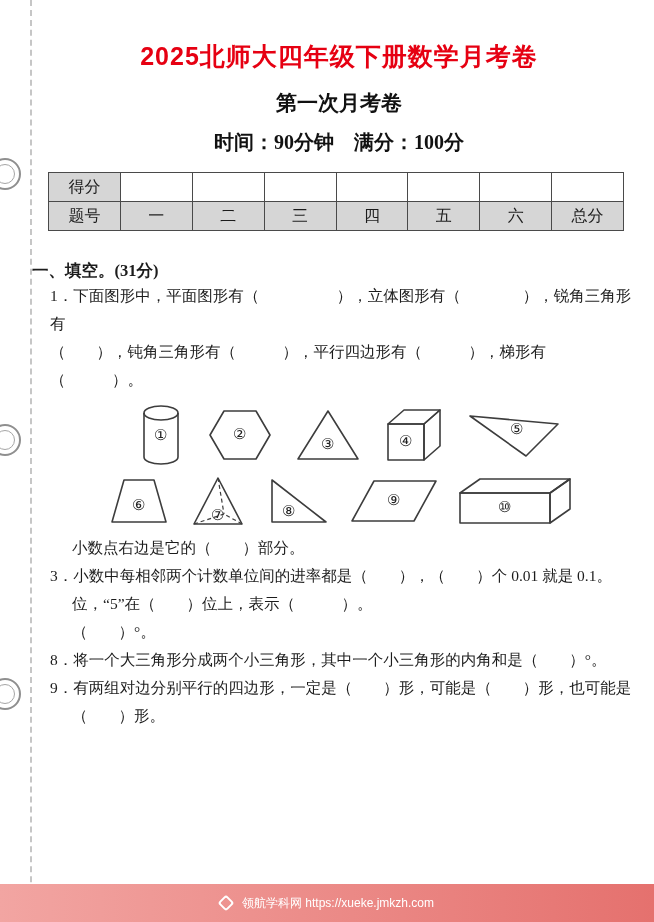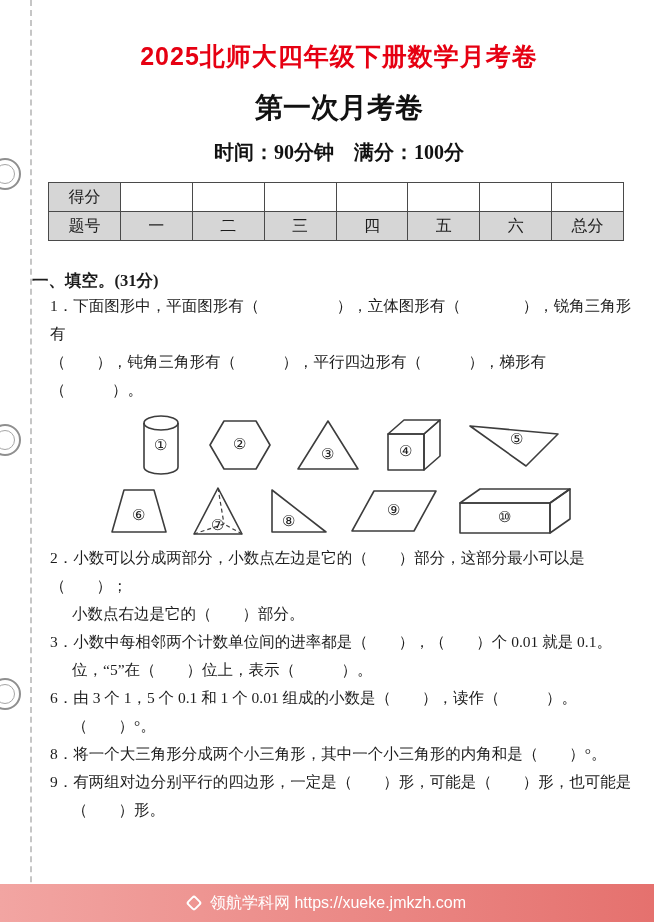--- a/index.html
+++ b/index.html
@@ -27,21 +27,21 @@
   }
   .content { padding:0 22px 0 46px; }
   .title {
     margin-top:40px; text-align:center;
     font-family:"Liberation Sans", sans-serif;
     font-weight:bold; font-size:25px; letter-spacing:1px;
     color:#e60012;
   }
   .subtitle {
     margin-top:16px; text-align:center;
-    font-size:28px; font-weight:600; color:#111;
+    font-size:21px; font-weight:600; color:#111;
   }
   .meta {
     margin-top:12px; text-align:center;
     font-size:20px; font-weight:600; color:#111;
     white-space:pre-wrap;
   }
   table.score-table {
     margin:16px 0 0 2px; width:576px;
     border-collapse:collapse; table-layout:fixed;
   }
@@ -67,21 +67,21 @@
     fill:none; stroke:#3d3d3d; stroke-width:1.6; stroke-linejoin:round;
   }
   .shape .dash { stroke-dasharray:4 3; stroke-width:1.2; }
   .shape-label {
     position:absolute; font-size:15px; color:#222; line-height:1;
   }
   .footer {
     position:absolute; left:0; bottom:0; width:100%; height:38px;
     background:linear-gradient(90deg,#f2a5a2,#e5716e);
     display:flex; align-items:center; justify-content:center; gap:10px;
-    color:#ffffff; font-family:"Liberation Sans", sans-serif; font-size:16px;
+    color:#ffffff; font-family:"Liberation Sans", sans-serif; font-size:12px;
   }
   .footer-logo {
     width:12px; height:12px; border:2px solid #fff; border-radius:3px;
     transform:rotate(45deg); display:inline-block;
   }
 </style>
 </head>
 <body>
 
 <div class="page">
@@ -202,25 +202,23 @@
       <div class="shape">
         <svg width="122" height="52" viewBox="0 0 122 52">
           <polygon points="2,18 92,18 92,48 2,48"></polygon>
           <polygon points="2,18 22,4 112,4 92,18"></polygon>
           <polygon points="92,18 112,4 112,34 92,48"></polygon>
         </svg>
         <span class="shape-label" style="left:40px;top:25px">⑩</span>
       </div>
     </div>
 
-    <div class="qline">2．小数可以分成两部分，小数点左边是它的（　　）部分，这部分最小可以是（　　）；</div>
     <div class="qline cont">小数点右边是它的（　　）部分。</div>
     <div class="qline">3．小数中每相邻两个计数单位间的进率都是（　　），（　　）个 0.01 就是 0.1。</div>
     <div class="qline cont">位，“5”在（　　）位上，表示（　　　）。</div>
-    <div class="qline">6．由 3 个 1，5 个 0.1 和 1 个 0.01 组成的小数是（　　），读作（　　　）。</div>
     <div class="qline cont">（　　）°。</div>
     <div class="qline">8．将一个大三角形分成两个小三角形，其中一个小三角形的内角和是（　　）°。</div>
     <div class="qline">9．有两组对边分别平行的四边形，一定是（　　）形，可能是（　　）形，也可能是</div>
     <div class="qline cont">（　　）形。</div>
 
   </div>
 
   <div class="footer">
     <span class="footer-logo"></span>
     <span>领航学科网 https://xueke.jmkzh.com</span>

